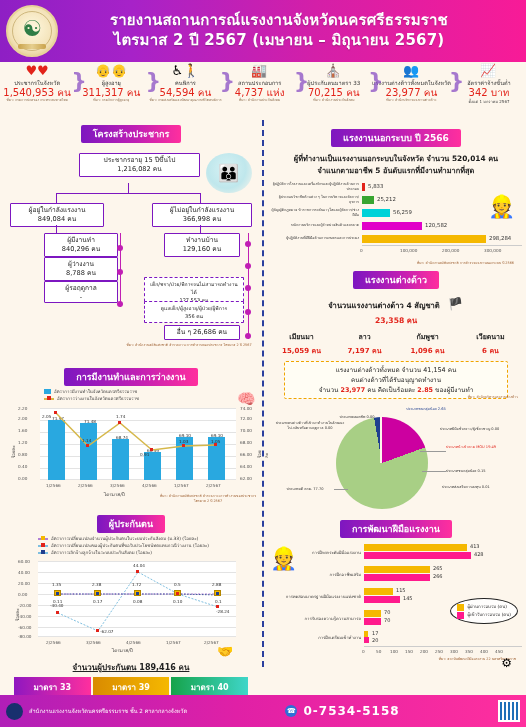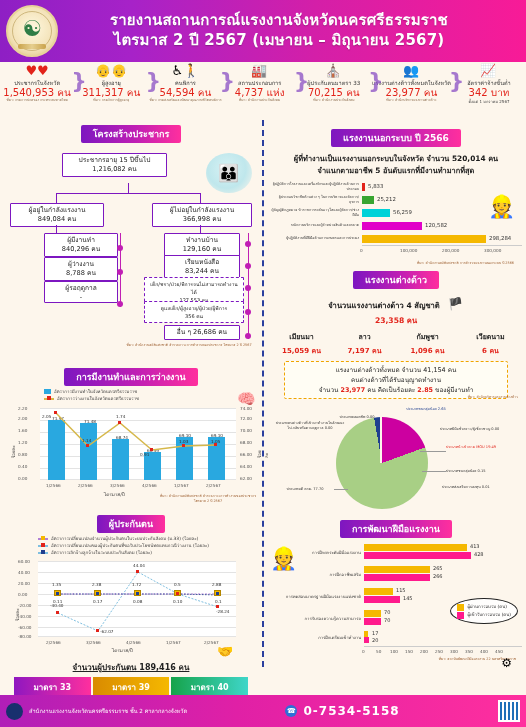--- a/index.html
+++ b/index.html
@@ -223,21 +223,21 @@
 
 <div class="colL">
 
   <div class="center">
     <span class="pill">โครงสร้างประชากร</span>
   </div>
 
   <div class="tree">
     <div class="globe">👪</div>
 
-    <div class="nodebox" style="left:58px;top:8px;width:105px;">
+    <div class="nodebox" style="left:75px;top:8px;width:121px;">
       <span>ประชากรอายุ 15 ปีขึ้นไป</span>
       <span class="n2">1,216,082 คน</span>
     </div>
 
     <div class="vline" style="left:124px;top:38px;height:10px;"></div>
     <div class="hline" style="left:52px;top:48px;width:144px;"></div>
     <div class="vline" style="left:52px;top:48px;height:10px;"></div>
     <div class="vline" style="left:196px;top:48px;height:10px;"></div>
 
     <div class="nodebox" style="left:6px;top:58px;width:94px;">
@@ -265,24 +265,20 @@
       <span class="n2">-</span>
     </div>
     <div class="vline" style="left:116px;top:88px;height:74px;background:#c01fb4;"></div>
     <div class="dot" style="left:113px;top:100px;"></div>
     <div class="dot" style="left:113px;top:124px;"></div>
     <div class="dot" style="left:113px;top:156px;"></div>
 
     <div class="nodebox" style="left:160px;top:88px;width:76px;">
       <span>ทำงานบ้าน</span>
       <span class="n2">129,160 คน</span>
-    </div>
-    <div class="nodebox" style="left:160px;top:110px;width:76px;">
-      <span>เรียนหนังสือ</span>
-      <span class="n2">83,244 คน</span>
     </div>
     <div class="nodebox dashbox" style="left:140px;top:132px;width:100px;font-size:5px;line-height:8px;">
       <span>เด็ก/ชรา/ป่วย/พิการจนไม่สามารถทำงานได้</span>
       <span class="n2">127,553 คน</span>
     </div>
     <div class="nodebox dashbox" style="left:140px;top:156px;width:100px;font-size:5px;line-height:8px;">
       <span>ดูแลเด็ก/ผู้สูงอายุ/ผู้ป่วย/ผู้พิการ</span>
       <span class="n2">356 คน</span>
     </div>
     <div class="nodebox" style="left:160px;top:180px;width:76px;">

